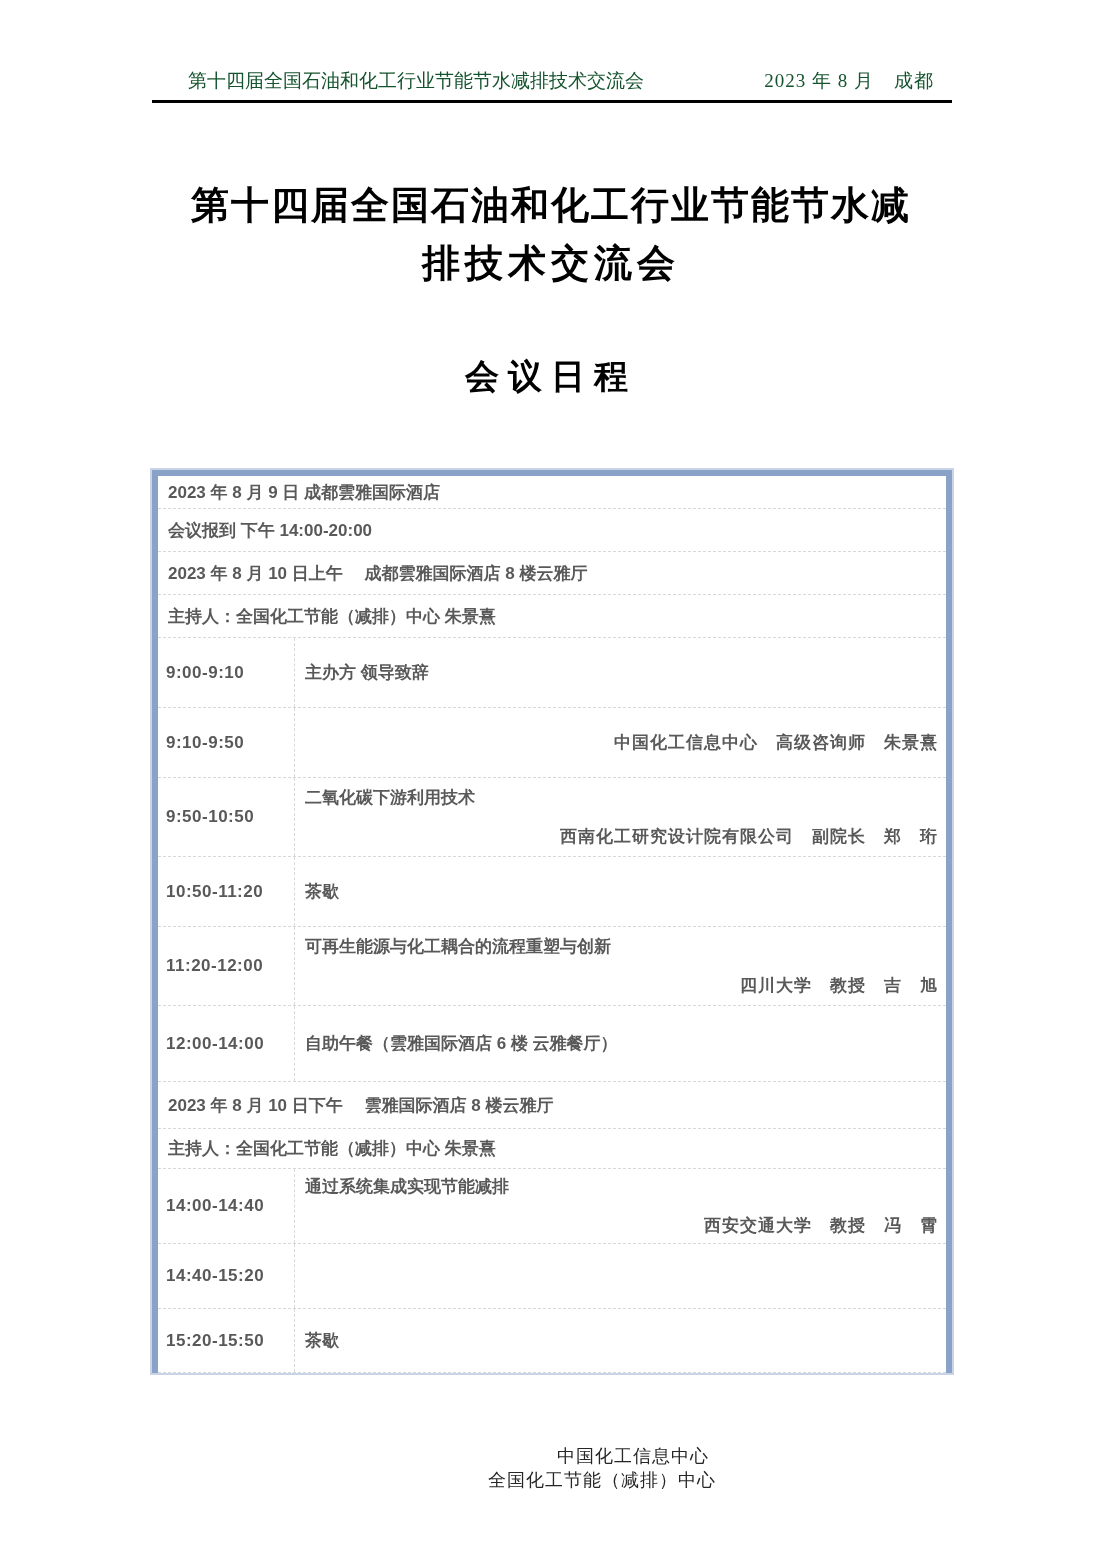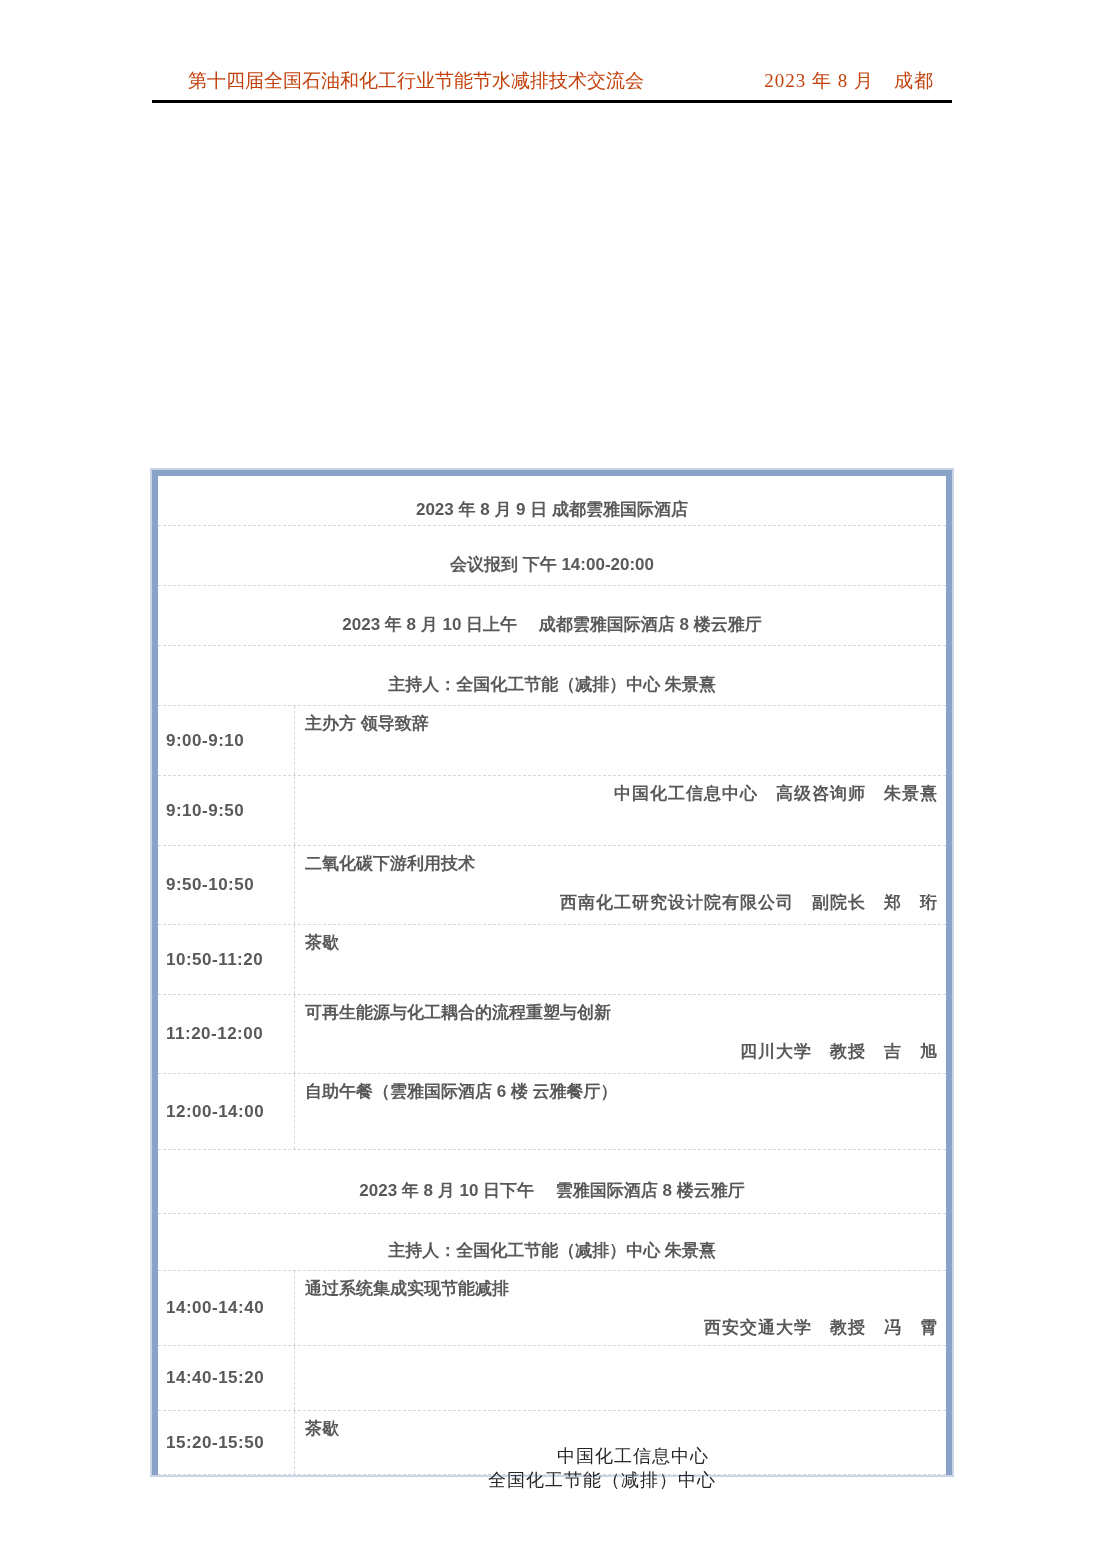--- a/index.html
+++ b/index.html
@@ -10,21 +10,21 @@
     overflow:hidden;
     font-family:"Liberation Serif", serif;
   }
 
   
   .doc-header{
     position:absolute;left:152px;top:68px;width:800px;
     display:flex;justify-content:space-between;align-items:flex-end;
     border-bottom:3px solid #000;
     padding-bottom:6px;
-    font-size:19px;color:#c2410c;
+    font-size:19px;color:#14532d;
     font-family:"Liberation Serif", serif;
     box-sizing:border-box;
   }
   .doc-header .hdr-left{padding-left:36px;}
   .doc-header .hdr-right{padding-right:18px;letter-spacing:1px;margin-left:16px;}
 
   
   .title-block{
     position:absolute;left:0;top:176px;width:100%;
     text-align:center;color:#000;
@@ -44,30 +44,30 @@
     box-shadow:0 0 0 2px #c9d4e6;
     background:#ffffff;
     font-family:"Liberation Sans", sans-serif;
     font-weight:bold;color:#595959;font-size:17px;
   }
   .row{
     display:flex;align-items:stretch;
     border-bottom:1px dashed #d6d8dc;
     box-sizing:border-box;
   }
-  .row.banner{justify-content:center;align-items:center;text-align:center;padding:2px 10px;margin-top:17px;}
+  .row.banner{align-items:center;text-align:center;padding:2px 10px;}
   .cell-time{
     flex:0 0 137px;width:137px;box-sizing:border-box;
     border-right:1px dashed #d6d8dc;
     display:flex;align-items:center;
     padding-left:8px;
     letter-spacing:.5px;
   }
   .cell-content{
-    flex:1;display:flex;flex-direction:column;
+    flex:1;display:flex;flex-direction:column;justify-content:center;
     padding:6px 8px 6px 10px;box-sizing:border-box;gap:16px;
   }
   .session-title{text-align:left;}
   .session-speaker{text-align:right;letter-spacing:1px;}
 
   .h34{min-height:33px}.h40{min-height:40px}.h42{min-height:43px}.h46{min-height:47px}
   .h64{min-height:64px}.h65{min-height:65px}.h68{min-height:68px}
   .h70{min-height:70px}.h76{min-height:76px}.h78{min-height:79px}
 
   
@@ -83,20 +83,25 @@
 </head>
 <body>
 
 <div class="page">
 
   <div class="doc-header">
     <span class="hdr-left">第十四届全国石油和化工行业节能节水减排技术交流会</span>
     <span class="hdr-right">2023 年 8 月　成都</span>
   </div>
 
+  <div class="title-block">
+    <div class="title-line1">第十四届全国石油和化工行业节能节水减</div>
+    <div class="title-line2">排技术交流会</div>
+    <div class="subtitle">会议日程</div>
+  </div>
 
   <div class="agenda">
 
     <div class="row banner h34">
       <span>2023 年 8 月 9 日  成都雲雅国际酒店</span>
     </div>
 
     <div class="row banner h42">
       <span>会议报到  下午 14:00-20:00</span>
     </div>

